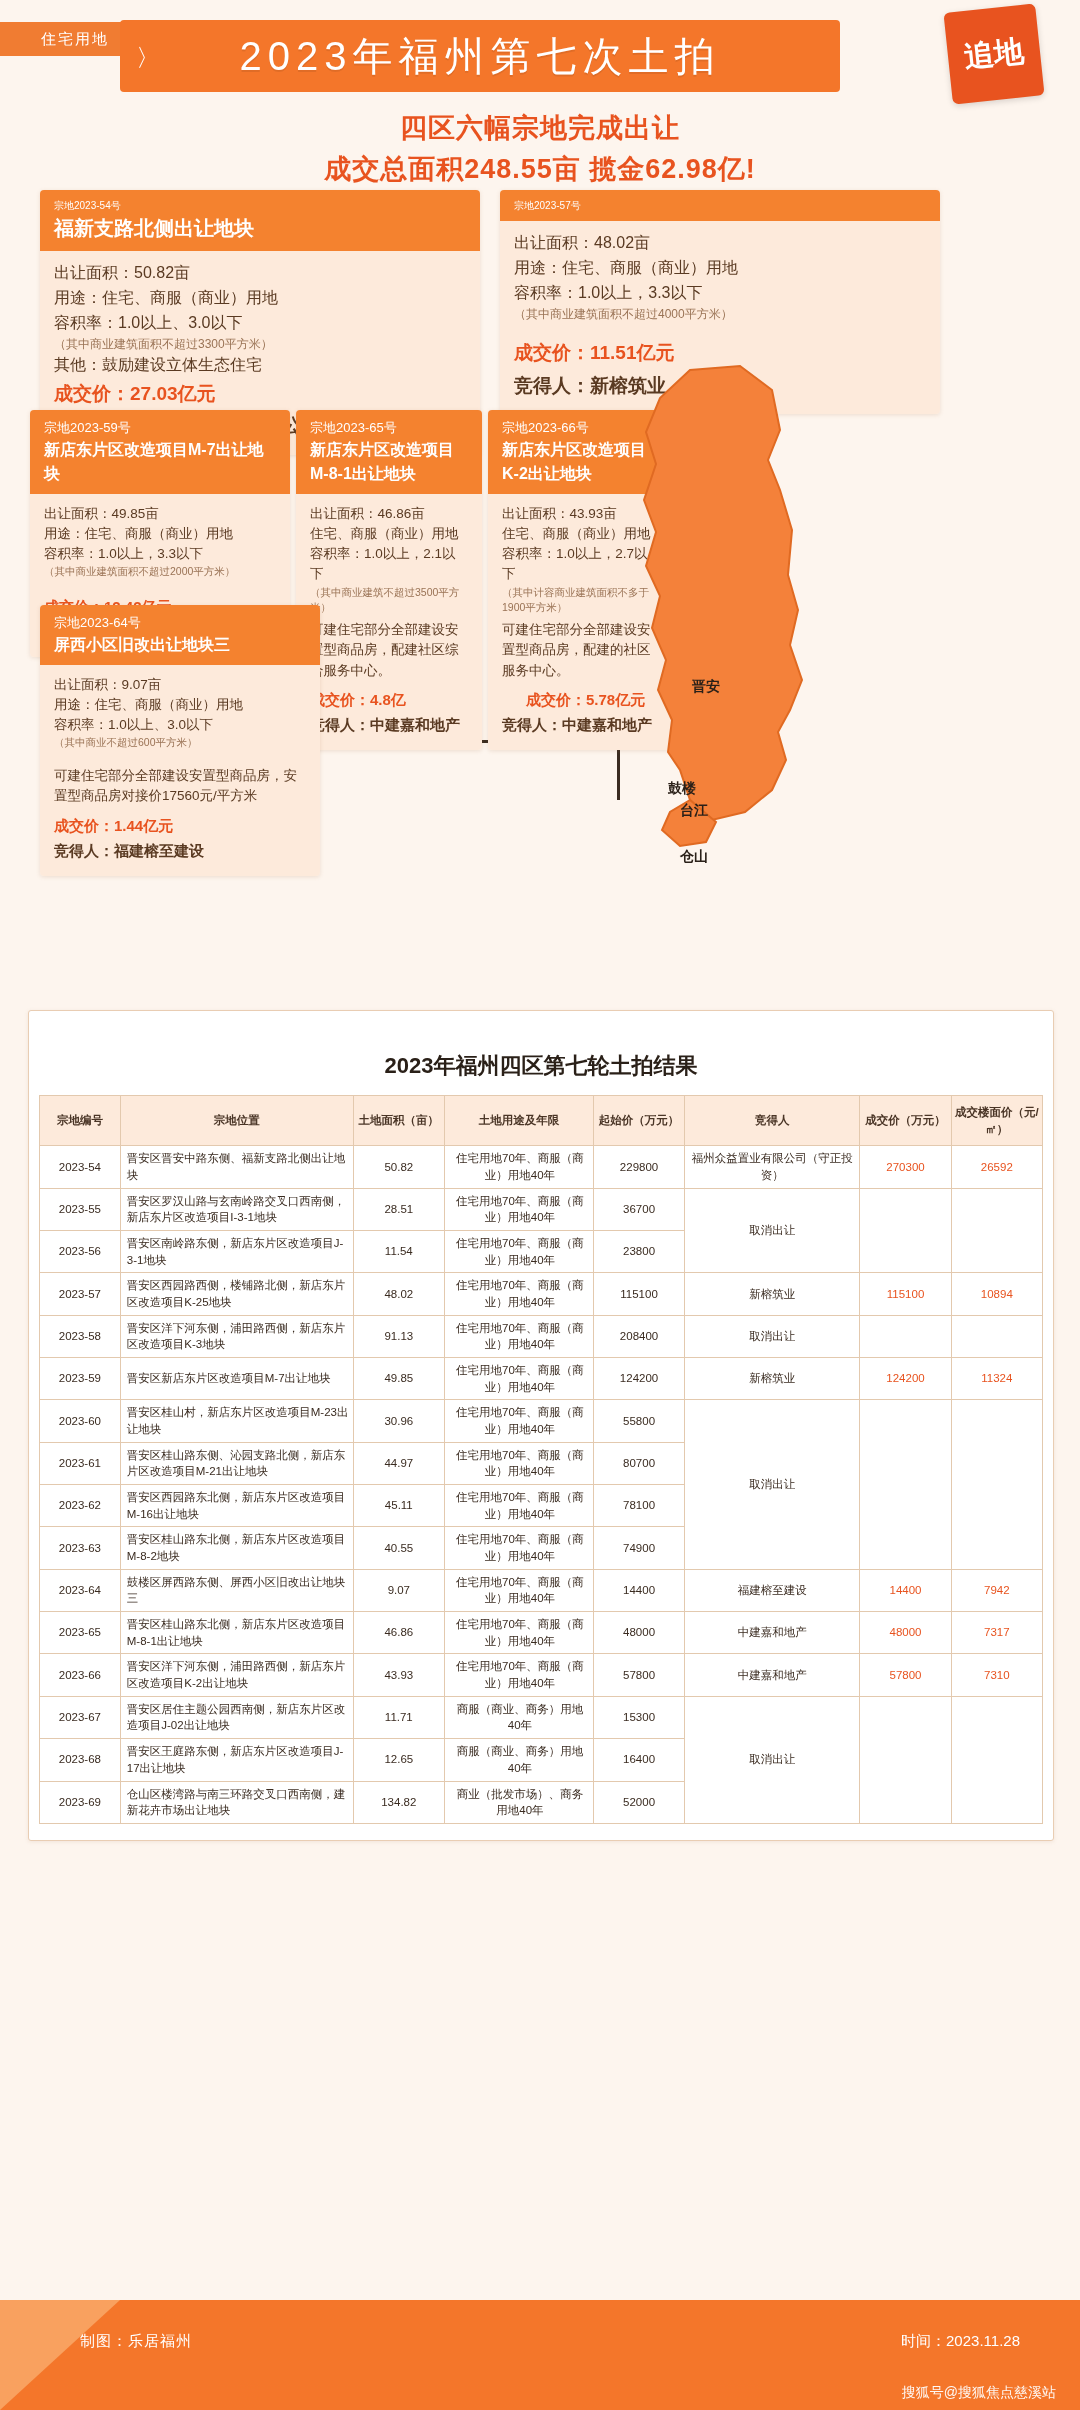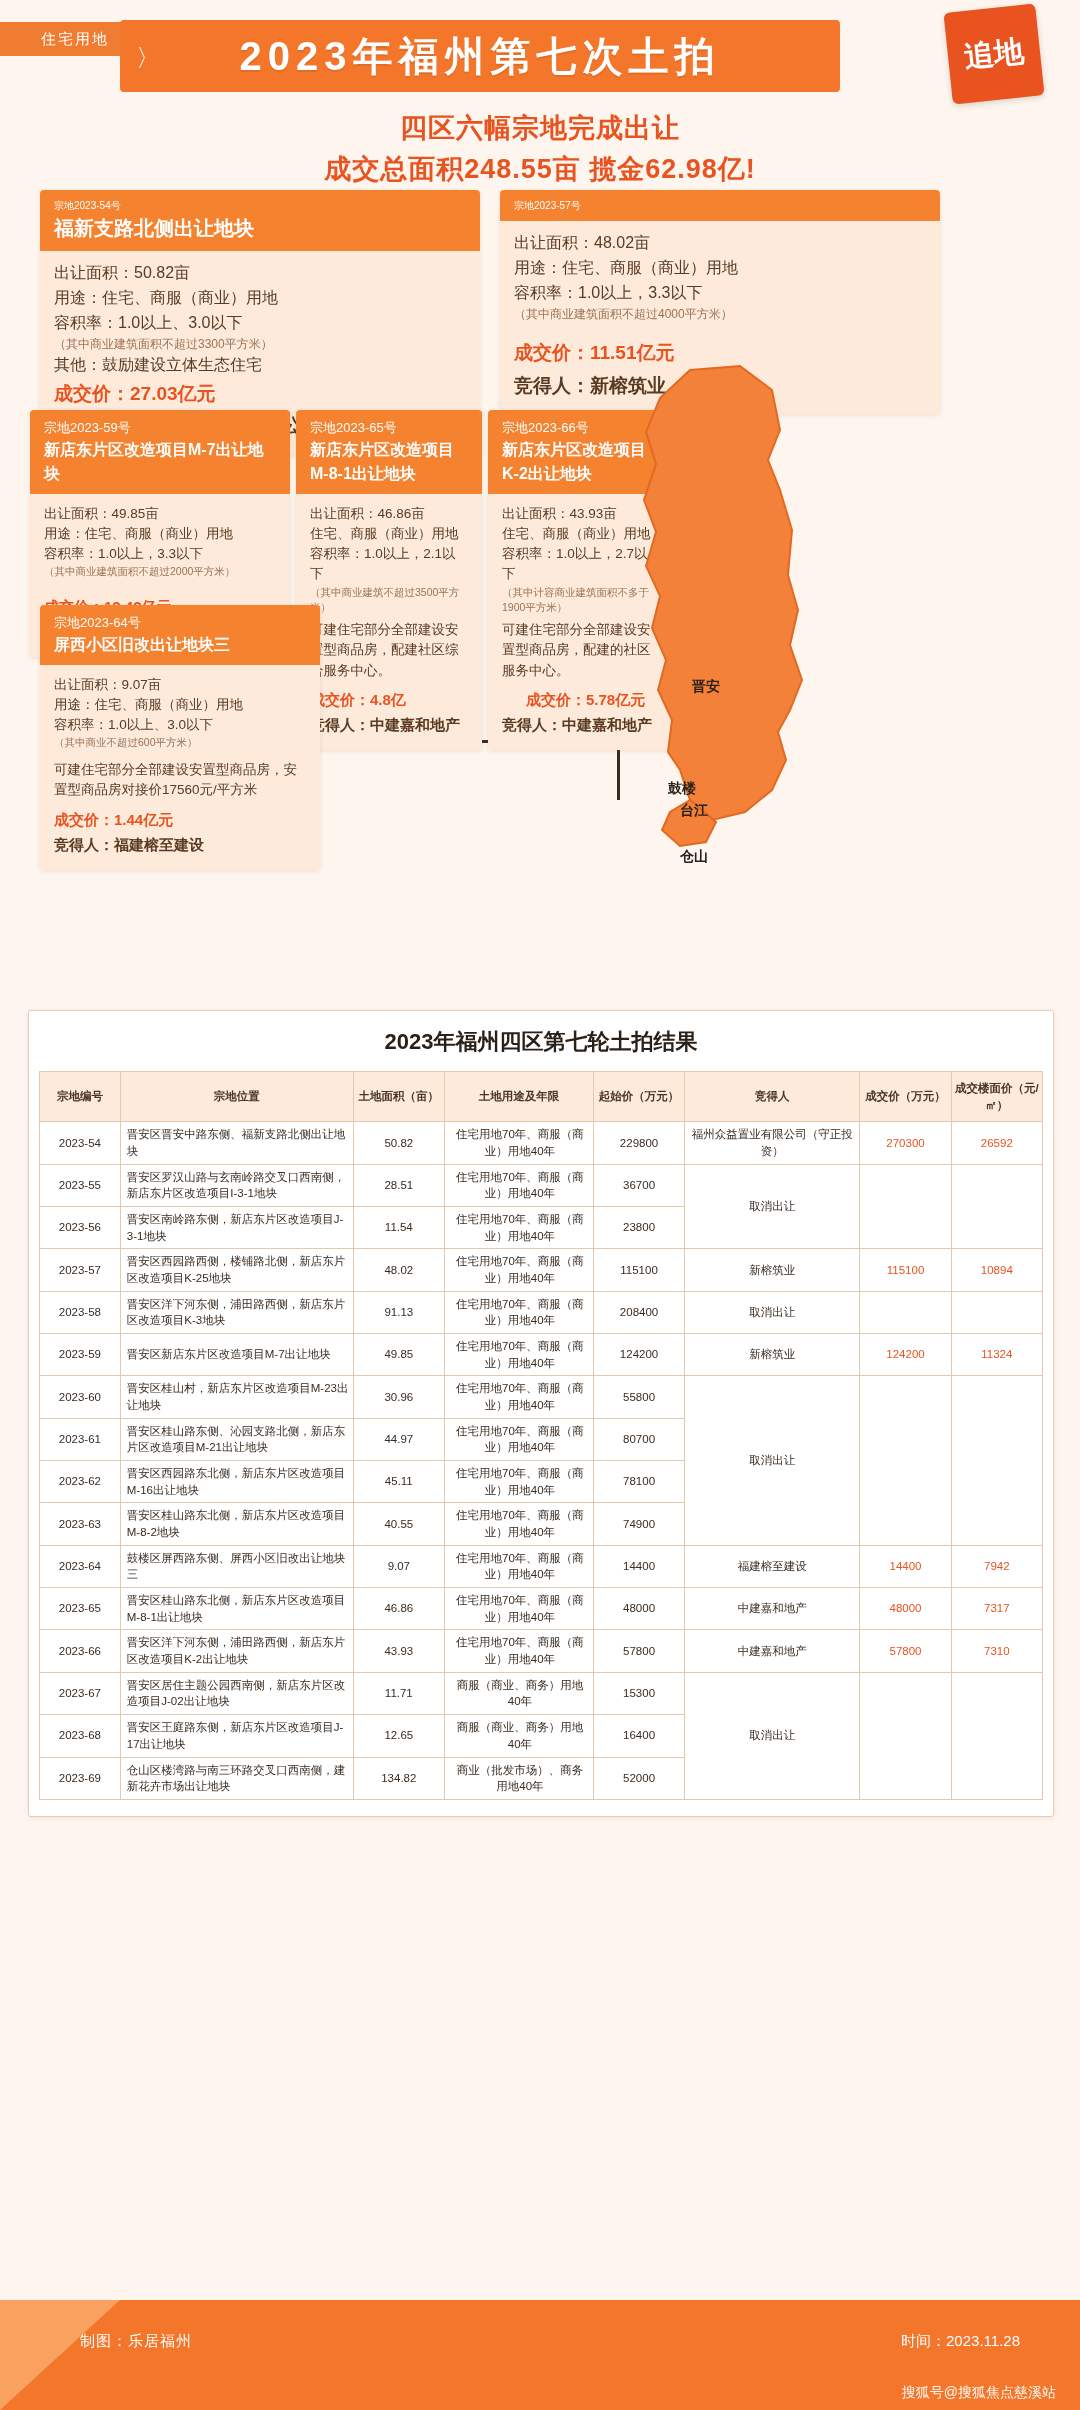--- a/index.html
+++ b/index.html
@@ -20,21 +20,21 @@
     background:#f07c32;color:#fff;font-size:15px;letter-spacing:2px;
     display:flex;align-items:center;justify-content:center;
     border-radius:0 18px 18px 0;
   }
   .title-bar{
     position:absolute;left:120px;top:20px;width:720px;height:72px;
     background:#f4762a;border-radius:4px;
     display:flex;align-items:center;justify-content:center;
   }
   .title-bar .t{
-    color:#fff;font-size:40px;font-weight:bold;letter-spacing:6px;
+    color:#fff;font-size:40px;font-weight:normal;letter-spacing:6px;
     text-shadow:0 2px 0 rgba(0,0,0,.08);
   }
   .arrow{position:absolute;color:#fff;font-size:24px;top:42px;}
   .arrow.l{left:136px;}
   .arrow.r{right:100px;}
   .stamp{
     position:absolute;right:40px;top:8px;width:92px;height:92px;
     background:#e8531f;border-radius:6px;color:#fff;
     font-size:30px;font-weight:bold;line-height:1.0;
     display:flex;flex-direction:column;align-items:center;justify-content:center;
@@ -81,20 +81,21 @@
 
   
   .tablewrap{
     position:absolute;left:28px;top:1010px;width:1024px;
     background:#fff;border:1px solid #e9cdb3;border-radius:3px;
     box-shadow:0 1px 4px rgba(160,110,70,.12);
   }
   .tbl-title{
     text-align:center;font-size:22px;font-weight:bold;color:#2a2018;
     padding:16px 0 14px 0;
+    margin-top:24px;
   }
   table{border-collapse:collapse;width:1004px;margin:0 auto 16px auto;
         font-size:11.5px;color:#3a2b20;}
   th,td{border:1px solid #e3c9ae;padding:4px 4px;text-align:center;vertical-align:middle;line-height:1.45;}
   th{background:#fdeadb;font-weight:bold;font-size:11.5px;color:#4a3526;padding:8px 3px;}
   td.loc{text-align:left;padding-left:6px;}
   td.use{text-align:center;padding-left:6px;}
   .price{color:#e8531f;}
 
   
@@ -273,21 +274,21 @@
         <div class="row">
           <span>出让面积：</span><span>9.07亩</span>
         </div>
         <div class="row">
           <span>用途：</span><span>住宅、商服（商业）用地</span>
         </div>
         <div class="row">
           <span>容积率：</span><span>1.0以上、3.0以下</span>
         </div>
         <div class="small">（其中商业不超过600平方米）</div>
-        <div class="row" style="margin-top:9px;">可建住宅部分全部建设安置型商品房，安置型商品房对接价17560元/平方米</div>
+        <div class="row" style="margin-top:15px;">可建住宅部分全部建设安置型商品房，安置型商品房对接价17560元/平方米</div>
         <div class="big" style="margin-top:6px;">
           <span>成交价：</span><span>1.44亿元</span>
         </div>
         <div class="bigk">
           <span>竞得人：</span><span>福建榕至建设</span>
         </div>
       </div>
     </div>
   </div>
 

